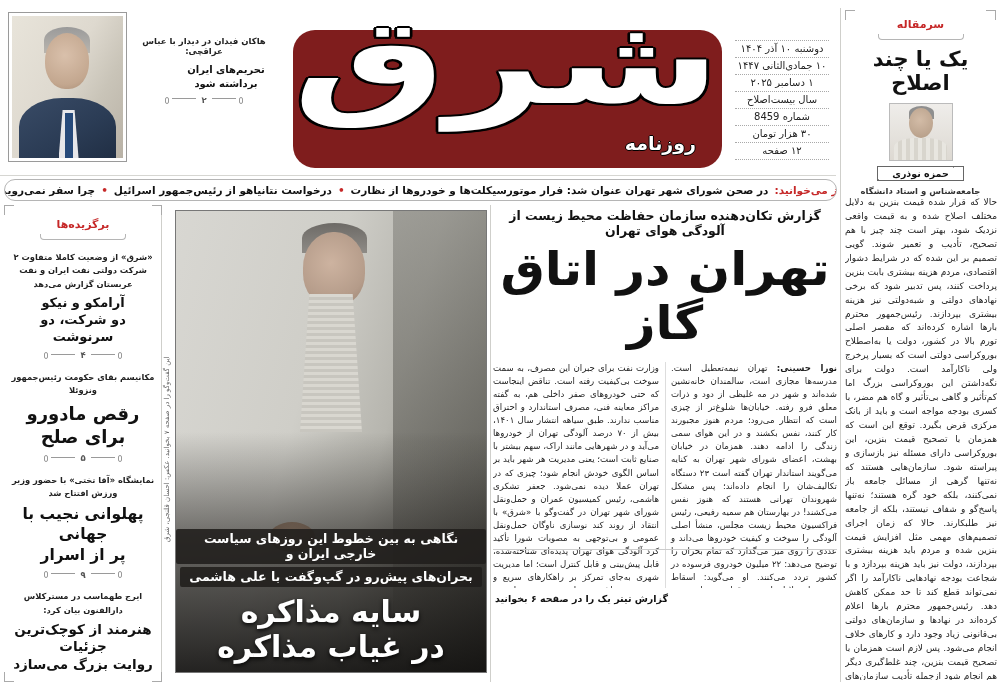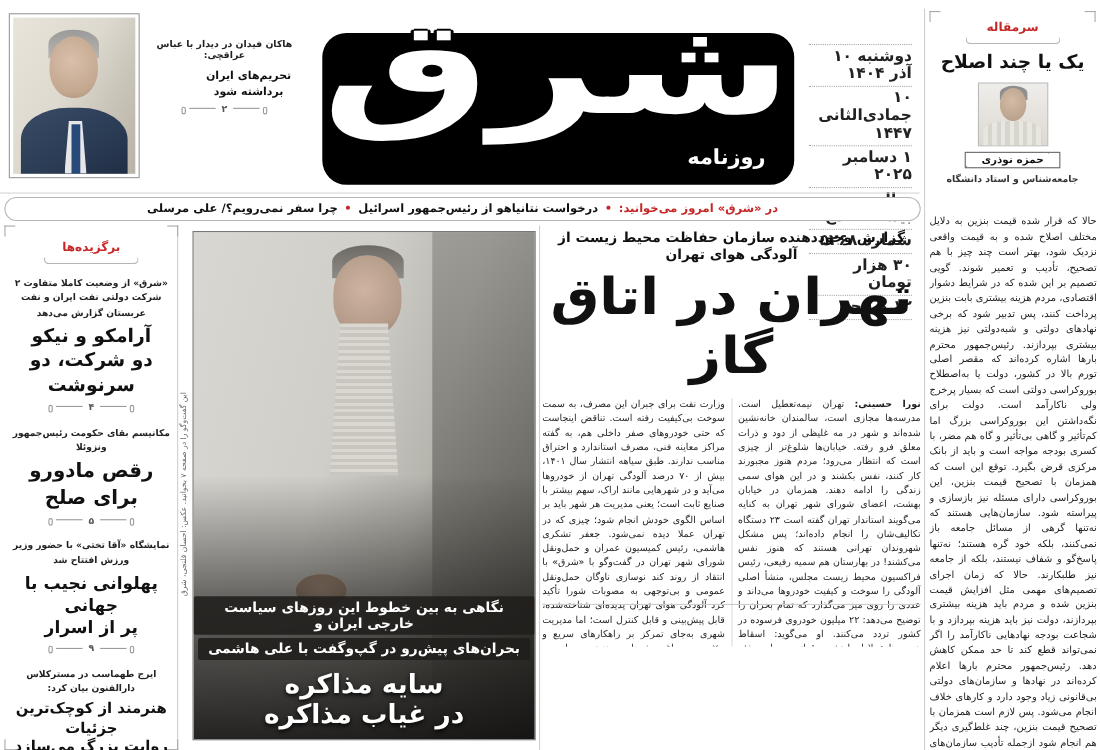--- a/index.html
+++ b/index.html
@@ -38,39 +38,39 @@
   .fidan-shirt { position:absolute; left:42%; bottom:0; width:18%; height:34%;
     background:#e7e7ea; clip-path:polygon(20% 0,80% 0,100% 100%,0 100%); }
   .fidan-tie { position:absolute; left:48%; bottom:0; width:7%; height:32%; background:#274a7a; }
   .fidan-text { position:absolute; left:128px; top:36px; width:152px; text-align:center; }
   .fidan-kicker { font-size:8.5px; font-weight:bold; color:#222; }
   .fidan-title { font-size:10px; font-weight:bold; line-height:1.35; margin-top:7px; white-space:pre-line;padding-left:44px; }
 
   
   .logo-wrap { position:absolute; left:283px; top:0; width:447px; height:176px; }
   .logo-box { position:absolute; left:10px; right:8px; top:30px; bottom:8px;
-    background:#000000; border-radius:22px; }
+    background:#7f1d1d; border-radius:22px; }
   .logo-word { position:absolute; left:0; right:0; top:-14px; text-align:center;
     font-size:118px; line-height:1.3; font-weight:bold; color:#fff;
     transform:scaleX(1.45); transform-origin:center;
     text-shadow:2px 0 0 #000,-2px 0 0 #000,0 2px 0 #000,0 -2px 0 #000,
       1.5px 1.5px 0 #000,-1.5px -1.5px 0 #000,1.5px -1.5px 0 #000,-1.5px 1.5px 0 #000; }
   .logo-sub { position:absolute; right:26px; bottom:14px; font-size:19px; font-weight:bold; color:#fff;
     text-shadow:1px 0 0 #000,-1px 0 0 #000,0 1px 0 #000,0 -1px 0 #000; }
 
   
   .dateblock { position:absolute; left:735px; top:40px; width:94px; }
-  .daterow { font-size:14px; font-weight:bold; text-align:right; color:#222;
+  .daterow { font-size:10px; font-weight:normal; text-align:center; color:#222;
     padding:2px 0 3px; border-bottom:1px dotted #a9a9a9; }
   .daterow:first-child { border-top:1px dotted #a9a9a9; }
 
   
   .ed-box { position:absolute; left:845px; top:10px; width:151px; height:170px; text-align:center; }
   .ed-label { font-size:11px; font-weight:bold; color:#c62828; margin-top:8px; }
-  .ed-title { font-size:17px; font-weight:bold; margin-top:7px; }
+  .ed-title { font-size:21px; font-weight:bold; margin-top:7px; }
   .ed-photo { width:64px; height:58px; margin:8px auto 0; border:1px solid #bbb; position:relative; overflow:hidden;
     background:linear-gradient(#efedea,#ddd9d2); }
   .ed-head { position:absolute; left:32%; top:8%; width:24px; height:30px; border-radius:50%;
     background:radial-gradient(circle at 45% 40%, #d3bca7, #b29a84); }
   .ed-hair { position:absolute; left:31%; top:4%; width:25px; height:13px; border-radius:50% 50% 0 0; background:#8f8f8f; }
   .ed-shirt { position:absolute; left:8%; bottom:-2%; width:84%; height:42%; border-radius:40% 40% 0 0;
     background:repeating-linear-gradient(90deg,#e8e6e0 0 4px,#d8d5cd 4px 8px); }
   .ed-name { display:inline-block; margin-top:5px; border:1px solid #666; padding:1px 14px;
     font-size:9.5px; font-weight:bold; background:
       linear-gradient(135deg,#999 0 1px,transparent 1px) right/10px 100% no-repeat,
@@ -86,21 +86,21 @@
     font-size:10.5px; font-weight:bold; white-space:nowrap; overflow:hidden; }
   .ticker .lbl { color:#c62828; }
   .ticker .sep { color:#c62828; }
 
   
   .sidebar { position:absolute; left:4px; top:205px; width:158px; height:477px; text-align:center; }
   .sb-label { font-size:11px; font-weight:bold; color:#c62828; letter-spacing:1px; margin-top:13px; }
   .sb-item { margin-top:11px; padding:0 5px; }
   .sb-kicker { font-size:8.3px; font-weight:bold; color:#222; line-height:1.6; }
   .sb-title { font-weight:bold; line-height:1.3; margin-top:4px; white-space:pre-line; }
-  .t-xl { font-size:17px; } .t-lg { font-size:18px; } .t-md { font-size:15.5px; } .t-sm { font-size:13.5px; }
+  .t-xl { font-size:13px; } .t-lg { font-size:18px; } .t-md { font-size:15.5px; } .t-sm { font-size:13.5px; }
 
   
   .photo-block { position:absolute; left:163px; top:210px; width:325px; height:468px; }
   .vcaption { position:absolute; left:0; bottom:2px; height:320px; width:10px;
     writing-mode:vertical-rl; transform:rotate(180deg); font-size:7px; color:#666; white-space:nowrap; }
   .photo { position:absolute; left:12px; right:1px; top:0; bottom:5px; border:1px solid #777; overflow:hidden;
     background:linear-gradient(105deg,#d8d7d2 0%,#cfceC8 40%,#b6b5ae 62%,#83827b 82%,#5c5b55 100%); }
   .ph-band { position:absolute; right:0; top:0; width:30%; height:100%;
     background:linear-gradient(180deg,#8a8983 0%,#63625c 50%,#38373300 100%); opacity:.65; }
   .ph-head { position:absolute; left:41%; top:4.5%; width:62px; height:74px; border-radius:48% 48% 44% 44%;
@@ -112,21 +112,21 @@
   .ph-lapel { position:absolute; left:40%; top:18%; width:20%; height:30%;
     background:repeating-linear-gradient(180deg,#d9d7d0 0 3px,#c8c6bf 3px 6px);
     clip-path:polygon(15% 0,85% 0,100% 100%,0 100%); }
   .ph-hand { position:absolute; left:30%; bottom:26%; width:46px; height:30px; border-radius:50%;
     background:radial-gradient(#c3a893,#a18670); }
   .ph-shade { position:absolute; left:0; right:0; bottom:0; height:52%;
     background:linear-gradient(180deg,rgba(20,18,16,0) 0%,rgba(20,18,16,.55) 45%,rgba(12,11,10,.88) 100%); }
   .ph-overlay { position:absolute; left:0; right:0; bottom:8px; text-align:center; }
   .ph-kicker span { display:inline-block; background:rgba(32,30,27,.88); color:#fff;
     font-size:12.5px; font-weight:bold; padding:2px 9px 3px; margin:1.5px 0; border-radius:2px; }
-  .ph-title { margin-top:7px; font-size:24px; font-weight:bold; color:#fff; line-height:1.15;
+  .ph-title { margin-top:7px; font-size:30px; font-weight:bold; color:#fff; line-height:1.15;
     white-space:pre-line; text-shadow:0 2px 4px rgba(0,0,0,.9); }
 
   
   .lead { position:absolute; left:493px; top:208px; width:344px; text-align:center; }
   .lead-kicker { font-size:12.5px; font-weight:bold; }
   .lead-title { font-size:46px; font-weight:bold; margin-top:4px; transform:scaleX(1.08); transform-origin:center; }
   .lead-cols { display:flex; gap:12px; margin-top:12px; height:226px; overflow:hidden; position:relative; text-align:justify; }
   .lead-col { flex:1; font-size:8.6px; line-height:1.52; color:#1c1c1c; }
   .lead-colline { position:absolute; left:50%; top:0; bottom:0; width:1px; background:#ddd; }
   .lead-footer { text-align:left; font-size:9.5px; font-weight:bold; margin-top:5px; padding-left:2px; }
@@ -170,21 +170,21 @@
       <div class="logo-sub">روزنامه</div>
     </div>
     <div class="logo-word">شرق</div>
   </div>
 
   <div class="dateblock">
     <div class="daterow">دوشنبه ۱۰ آذر ۱۴۰۴</div>
     <div class="daterow">۱۰ جمادی‌الثانی ۱۴۴۷</div>
     <div class="daterow">۱ دسامبر ۲۰۲۵</div>
     <div class="daterow">سال بیست‌اصلاح</div>
-    <div class="daterow">شماره ۵۲۶۸</div>
+    <div class="daterow">شماره 8459</div>
     <div class="daterow">۳۰ هزار تومان</div>
     <div class="daterow">۱۲ صفحه</div>
   </div>
 
   <div class="ed-box">
     <span class="cb tl"></span>
     <span class="cb tr"></span>
     <div class="ed-label">سرمقاله</div>
     <div class="redlabel-orn"></div>
     <div class="ed-title">یک یا چند اصلاح</div>
@@ -193,20 +193,21 @@
       <div class="ed-head"></div>
       <div class="ed-shirt"></div>
     </div>
     <div><span class="ed-name">حمزه نوذری</span></div>
     <div class="ed-role">جامعه‌شناس و استاد دانشگاه</div>
   </div>
   <div class="ed-body">حالا که قرار شده قیمت بنزین به دلایل مختلف اصلاح شده و به قیمت واقعی نزدیک شود، بهتر است چند چیز با هم تصحیح، تأدیب و تعمیر شوند. گویی تصمیم بر این شده که در شرایط دشوار اقتصادی، مردم هزینه بیشتری بابت بنزین پرداخت کنند، پس تدبیر شود که برخی نهادهای دولتی و شبه‌دولتی نیز هزینه بیشتری بپردازند. رئیس‌جمهور محترم بارها اشاره کرده‌اند که مقصر اصلی تورم بالا در کشور، دولت یا به‌اصطلاح بوروکراسی دولتی است که بسیار پرخرج ولی ناکارآمد است. دولت برای نگه‌داشتن این بوروکراسی بزرگ اما کم‌تأثیر و گاهی بی‌تأثیر و گاه هم مضر، با کسری بودجه مواجه است و باید از بانک مرکزی قرض بگیرد. توقع این است که همزمان با تصحیح قیمت بنزین، این بوروکراسی دارای مسئله نیز بازسازی و پیراسته شود. سازمان‌هایی هستند که نه‌تنها گرهی از مسائل جامعه باز نمی‌کنند، بلکه خود گره هستند؛ نه‌تنها پاسخ‌گو و شفاف نیستند، بلکه از جامعه نیز طلبکارند. حالا که زمان اجرای تصمیم‌های مهمی مثل افزایش قیمت بنزین شده و مردم باید هزینه بیشتری بپردازند، دولت نیز باید هزینه بپردازد و با شجاعت بودجه نهادهایی ناکارآمد را اگر نمی‌تواند قطع کند تا حد ممکن کاهش دهد. رئیس‌جمهور محترم بارها اعلام کرده‌اند در نهادها و سازمان‌های دولتی بی‌قانونی زیاد وجود دارد و کارهای خلاف انجام می‌شود. پس لازم است همزمان با تصحیح قیمت بنزین، چند غلط‌گیری دیگر هم انجام شود ازجمله تأدیب سازمان‌های دولت. در ادامه، دولت اصلاح خودش را شفاف اعلام کند؛ با این کار مردم همکاری بیشتری با دولت خواهند داشت. از مسیر تصحیح قیمت بنزین و تأدیب بوروکراسی بزرگ اما متزلزل، دست دولت برای افزایش کمیت و کیفیت نیازهای اساسی مردم مانند آموزش و بهداشت بازتر می‌شود. اگر دولت</div>
 
   <div class="ticker">
     <span class="lbl">در «شرق» امروز می‌خوانید:</span>
+    <span>در صحن شورای شهر تهران عنوان شد: فرار موتورسیکلت‌ها و خودروها از نظارت</span>
     <span class="sep">•</span>
     <span>درخواست نتانیاهو از رئیس‌جمهور اسرائیل</span>
     <span class="sep">•</span>
     <span>چرا سفر نمی‌رویم؟/ علی مرسلی</span>
   </div>
 
   <div class="hline" style="left:0;width:836px;top:175px"></div>
   <div class="vline" style="left:161px;top:205px;bottom:0"></div>
   <div class="vline" style="left:490px;top:205px;bottom:0"></div>
   <div class="vline" style="left:840px;top:8px;bottom:0"></div>
@@ -282,25 +283,26 @@
           <span>نگاهی به بین خطوط این روزهای سیاست خارجی ایران و</span><br>
           <span>بحران‌های پیش‌رو در گپ‌وگفت با علی هاشمی</span>
         </div>
         <div class="ph-title">سایه مذاکره
 در غیاب مذاکره</div>
       </div>
     </div>
   </div>
 
   <div class="lead">
-    <div class="lead-kicker">گزارش وجود‌دهنده سازمان حفاظت محیط زیست از آلودگی هوای تهران</div>
+    <div class="lead-kicker">گزارش تکان‌دهنده سازمان حفاظت محیط زیست از آلودگی هوای تهران</div>
     <div class="lead-title">تهران در اتاق گاز</div>
     <div class="lead-cols">
       <div class="lead-col"><b>نورا حسینی:</b><span> تهران نیمه‌تعطیل است. مدرسه‌ها مجازی است، سالمندان خانه‌نشین شده‌اند و شهر در مه غلیظی از دود و ذرات معلق فرو رفته. خیابان‌ها شلوغ‌تر از چیزی است که انتظار می‌رود؛ مردم هنوز مجبورند کار کنند، نفس بکشند و در این هوای سمی زندگی را ادامه دهند. همزمان در خیابان بهشت، اعضای شورای شهر تهران به کنایه می‌گویند استاندار تهران گفته است ۲۳ دستگاه تکالیف‌شان را انجام داده‌اند؛ پس مشکل شهروندان تهرانی هستند که هنوز نفس می‌کشند! در بهارستان هم سمیه رفیعی، رئیس فراکسیون محیط زیست مجلس، منشأ اصلی آلودگی را سوخت و کیفیت خودروها می‌داند و عددی را روی میز می‌گذارد که تمام بحران را توضیح می‌دهد: ۲۲ میلیون خودروی فرسوده در کشور تردد می‌کنند. او می‌گوید: اسقاط خودروها عملا اجرا نشده، قوانین به‌جای حذف خودروهای فرسوده فقط «گواهی اسقاط» می‌دهند. همین خودروها باعث مصرف پنج لیتر سوخت اضافه در هر ۱۰۰ کیلومتر شده‌اند و</span></div>
       <div class="lead-colline"></div>
       <div class="lead-col"><span>وزارت نفت برای جبران این مصرف، به سمت سوخت بی‌کیفیت رفته است. تناقض اینجاست که حتی خودروهای صفر داخلی هم، به گفته مراکز معاینه فنی، مصرف استاندارد و احتراق مناسب ندارند. طبق سیاهه انتشار سال ۱۴۰۱، بیش از ۷۰ درصد آلودگی تهران از خودروها می‌آید و در شهرهایی مانند اراک، سهم بیشتر با صنایع ثابت است؛ یعنی مدیریت هر شهر باید بر اساس الگوی خودش انجام شود؛ چیزی که در تهران عملا دیده نمی‌شود. جعفر تشکری هاشمی، رئیس کمیسیون عمران و حمل‌ونقل شورای شهر تهران در گفت‌وگو با «شرق» با انتقاد از روند کند نوسازی ناوگان حمل‌ونقل عمومی و بی‌توجهی به مصوبات شورا تأکید کرد آلودگی هوای تهران پدیده‌ای شناخته‌شده، قابل پیش‌بینی و قابل کنترل است؛ اما مدیریت شهری به‌جای تمرکز بر راهکارهای سریع و مؤثر، به سراغ پروژه‌های پرهزینه، دیربازده و بعضا نمایشی رفته است.</span></div>
     </div>
+    <div class="lead-footer">گزارش تیتر یک را در صفحه ۶ بخوانید</div>
   </div>
 
   <div class="hdiv"></div>
 
 
 </div>
 
 </body></html>

